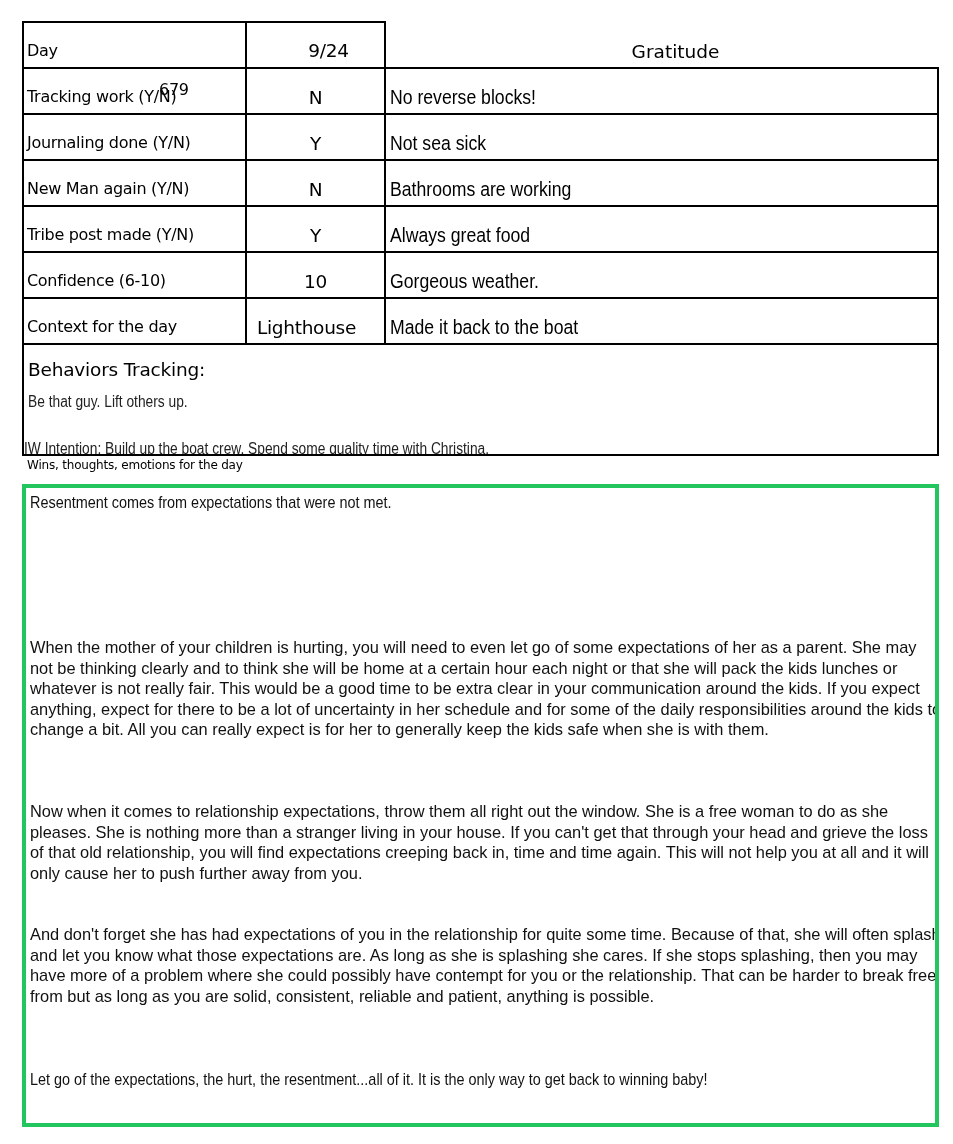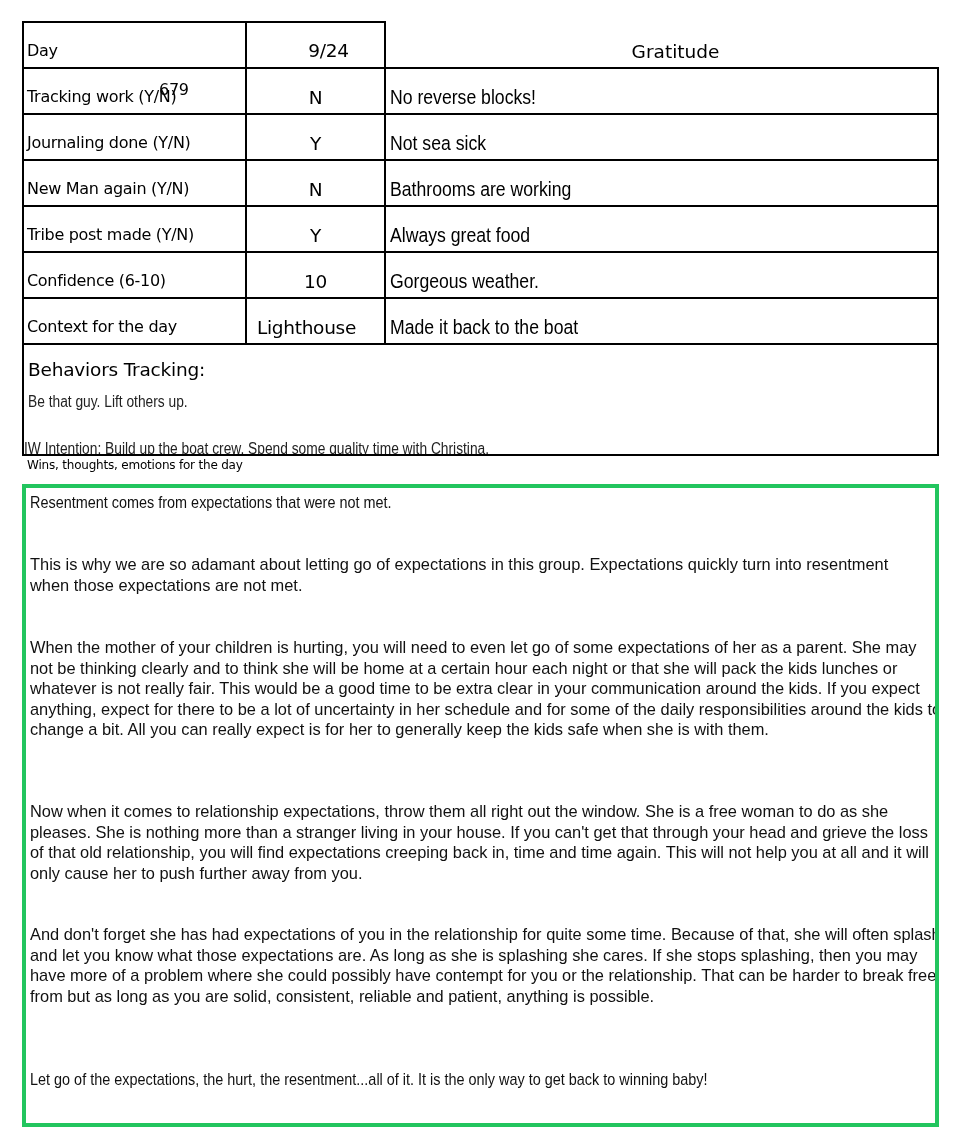--- a/index.html
+++ b/index.html
@@ -140,18 +140,17 @@
     <span class="abs behav-title" style="left:4px; top:14px;">Behaviors Tracking:</span>
     <span class="abs behav-text" style="left:4px; top:48px;">Be that guy.  Lift others up.</span>
     <span class="abs behav-text" style="left:0px; top:95px;">IW Intention: Build up the boat crew.  Spend some quality time with Christina.</span>
   </div>
 </div>
 
 <span class="abs wins-label" style="left:27px; top:458px;">Wins, thoughts, emotions for the day</span>
 
 <div class="abs wins-box" style="left:22px; top:484px; width:917px; height:643px;">
   <div class="para condensed" style="top:4px;">Resentment comes from expectations that were not met.</div>
-  <div class="para" style="top:66px; width:860px;">This is why we are so adamant about letting go of expectations in this group.  Expectations quickly turn into resentment when those expectations are not met.</div>
   <div class="para" style="top:149px; width:912px;">When the mother of your children is hurting, you will need to even let go of some expectations of her as a parent.  She may not be thinking clearly and to think she will be home at a certain hour each night or that she will pack the kids lunches or whatever is not really fair.  This would be a good time to be extra clear in your communication around the kids.  If you expect anything, expect for there to be a lot of uncertainty in her schedule and for some of the daily responsibilities around the kids to change a bit.  All you can really expect is for her to generally keep the kids safe when she is with them.</div>
   <div class="para" style="top:313px; width:905px;">Now when it comes to relationship expectations, throw them all right out the window.  She is a free woman to do as she pleases.  She is nothing more than a stranger living in your house.  If you can't get that through your head and grieve the loss of that old relationship, you will find expectations creeping back in, time and time again.  This will not help you at all and it will only cause her to push further away from you.</div>
   <div class="para" style="top:436px; width:912px;">And don't forget she has had expectations of you in the relationship for quite some time.  Because of that, she will often splash and let you know what those expectations are.  As long as she is splashing she cares.  If she stops splashing, then you may have more of a problem where she could possibly have contempt for you or the relationship.  That can be harder to break free from but as long as you are solid, consistent, reliable and patient, anything is possible.</div>
   <div class="para condensed" style="top:581px;">Let go of the expectations, the hurt, the resentment...all of it.  It is the only way to get back to winning baby!</div>
 </div>
 
 </body></html>

